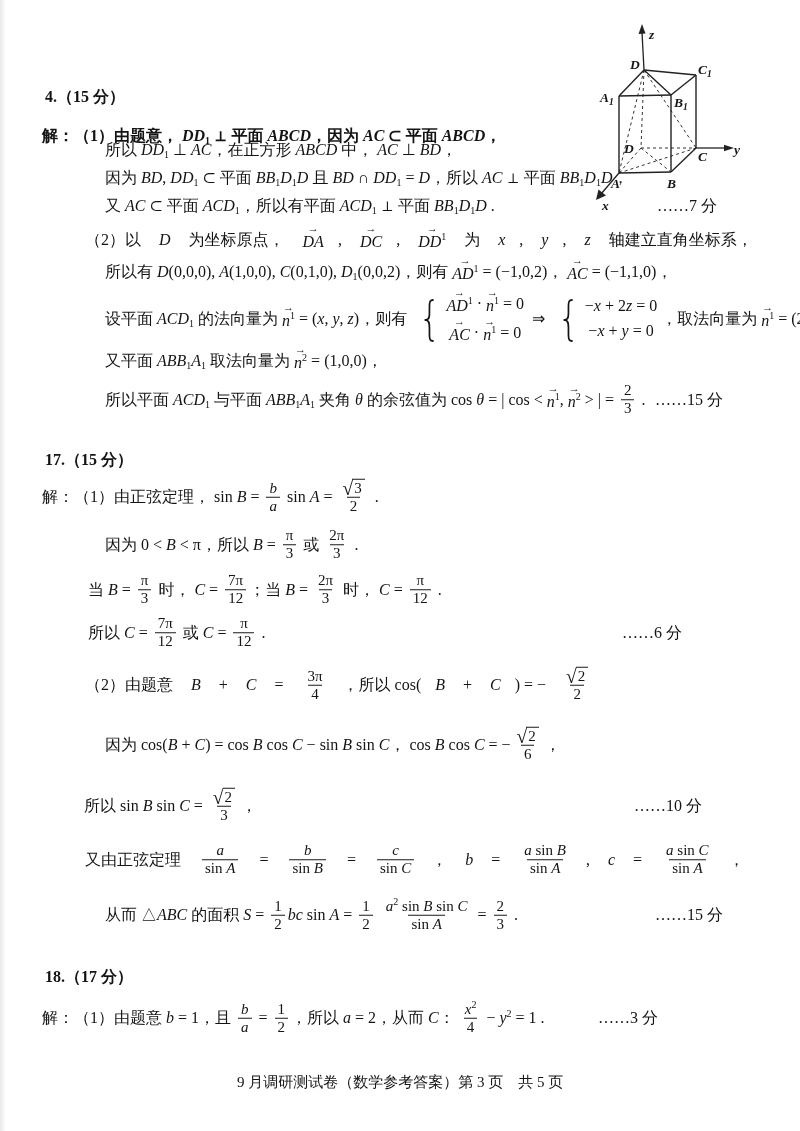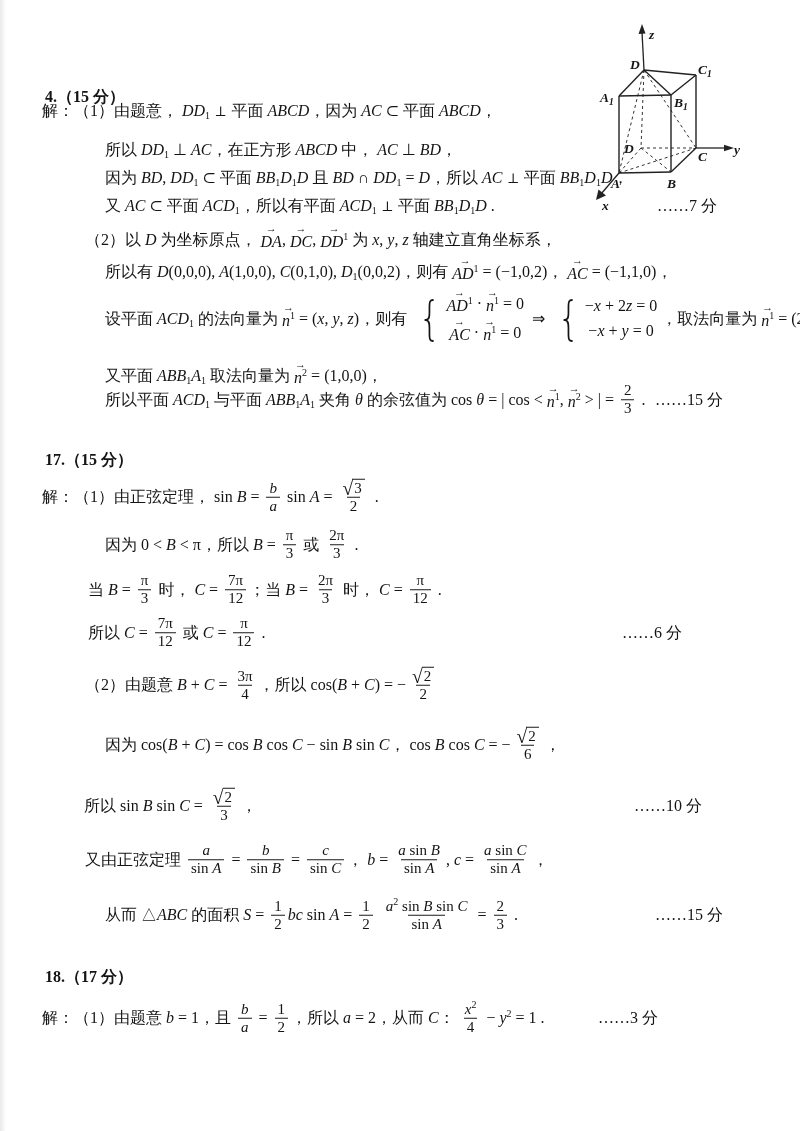--- a/index.html
+++ b/index.html
@@ -4,21 +4,21 @@
 <style>
   html,body{margin:0;padding:0;background:#ffffff;}
   .page{position:relative;width:800px;height:1131px;background:#fff;overflow:hidden;
         font-family:"Liberation Serif",serif;color:#141414;}
   .page::before{content:"";position:absolute;left:0;top:0;bottom:0;width:6px;
         background:linear-gradient(to right,#e9e9e9,#ffffff);pointer-events:none;}
   .line{position:absolute;display:flex;align-items:center;white-space:pre;
         font-size:16px;line-height:1.25;transform:translateY(-50%);}
   .ind-h{left:45px;font-weight:700;}
   .ind-a{left:42px;}
-  .ind-b{left:85px;}
+  .ind-b{left:85px;gap:14px;}
   .ind-c{left:105px;}
   .ind-d{left:88px;}
   .ind-e{left:84px;}
   .t{font-style:normal;white-space:pre;}
   .m{font-style:italic;white-space:pre;}
   sub,sup{font-size:10px;font-style:normal;line-height:1;}
   sub{vertical-align:-3px;}
   sup{vertical-align:6px;}
   .frac{display:inline-flex;flex-direction:column;align-items:center;
         font-size:15px;line-height:1.15;margin:0 3px;vertical-align:middle;}
@@ -101,37 +101,38 @@
       <text x="33" y="168">A</text>
       <text x="89" y="168">B</text>
       <text x="71" y="19">z</text>
       <text x="156" y="134">y</text>
       <text x="24" y="190">x</text>
     </svg>
   </div>
 
   <div>
       <div class="line ind-h" style="top: 97px;"><span class="t">4.（15 分）</span></div>
-      <div class="line ind-a" style="top: 111px;"><span class="t">解：（1）由题意， </span><span class="m">DD<sub>1</sub></span><span class="t"> ⊥ 平面 </span><span class="m">ABCD</span><span class="t">，因为 </span><span class="m">AC</span><span class="t"> ⊂ 平面 </span><span class="m">ABCD</span><span class="t">，</span></div>
+      <div class="line ind-a" style="top: 136px; font-weight: bold;"><span class="t">解：（1）由题意， </span><span class="m">DD<sub>1</sub></span><span class="t"> ⊥ 平面 </span><span class="m">ABCD</span><span class="t">，因为 </span><span class="m">AC</span><span class="t"> ⊂ 平面 </span><span class="m">ABCD</span><span class="t">，</span></div>
       <div class="line ind-c" style="top: 150px;"><span class="t">所以 </span><span class="m">DD<sub>1</sub></span><span class="t"> ⊥ </span><span class="m">AC</span><span class="t">，在正方形 </span><span class="m">ABCD</span><span class="t"> 中， </span><span class="m">AC</span><span class="t"> ⊥ </span><span class="m">BD</span><span class="t">，</span></div>
       <div class="line ind-c" style="top: 178px;"><span class="t">因为 </span><span class="m">BD</span><span class="t">, </span><span class="m">DD<sub>1</sub></span><span class="t"> ⊂ 平面 </span><span class="m">BB<sub>1</sub></span><span class="m">D<sub>1</sub></span><span class="m">D</span><span class="t"> 且 </span><span class="m">BD</span><span class="t"> ∩ </span><span class="m">DD<sub>1</sub></span><span class="t"> = </span><span class="m">D</span><span class="t">，所以 </span><span class="m">AC</span><span class="t"> ⊥ 平面 </span><span class="m">BB<sub>1</sub></span><span class="m">D<sub>1</sub></span><span class="m">D</span><span class="t">，</span></div>
       <div class="line ind-c" style="top: 206px;"><span class="t">又 </span><span class="m">AC</span><span class="t"> ⊂ 平面 </span><span class="m">ACD<sub>1</sub></span><span class="t">，所以有平面 </span><span class="m">ACD<sub>1</sub></span><span class="t"> ⊥ 平面 </span><span class="m">BB<sub>1</sub></span><span class="m">D<sub>1</sub></span><span class="m">D</span><span class="t"> .</span><span class="score" style="left: 552px;">……7 分</span></div>
       <div class="line ind-b" style="top: 240px;"><span class="t">（2）以 </span><span class="m">D</span><span class="t"> 为坐标原点， </span><span class="vec"><span class="arrow">→</span><span class="base">DA</span></span><span class="t">, </span><span class="vec"><span class="arrow">→</span><span class="base">DC</span></span><span class="t">, </span><span class="vec"><span class="arrow">→</span><span class="base">DD</span><sub>1</sub></span><span class="t"> 为 </span><span class="m">x</span><span class="t">, </span><span class="m">y</span><span class="t">, </span><span class="m">z</span><span class="t"> 轴建立直角坐标系，</span></div>
       <div class="line ind-c" style="top: 272px;"><span class="t">所以有 </span><span class="m">D</span><span class="t">(0,0,0), </span><span class="m">A</span><span class="t">(1,0,0), </span><span class="m">C</span><span class="t">(0,1,0), </span><span class="m">D<sub>1</sub></span><span class="t">(0,0,2)，则有 </span><span class="vec"><span class="arrow">→</span><span class="base">AD</span><sub>1</sub></span><span class="t"> = (−1,0,2)， </span><span class="vec"><span class="arrow">→</span><span class="base">AC</span></span><span class="t"> = (−1,1,0)，</span></div>
       <div class="line ind-c" style="top: 318px;"><span class="t">设平面 </span><span class="m">ACD<sub>1</sub></span><span class="t"> 的法向量为 </span><span class="vec"><span class="arrow">→</span><span class="base">n</span><sub>1</sub></span><span class="t"> = (</span><span class="m">x</span><span class="t">, </span><span class="m">y</span><span class="t">, </span><span class="m">z</span><span class="t">)，则有 </span><span class="cases"><span class="brace">{</span><span class="rows"><span class="row"><span class="vec"><span class="arrow">→</span><span class="base">AD</span><sub>1</sub></span><span class="t"> · </span><span class="vec"><span class="arrow">→</span><span class="base">n</span><sub>1</sub></span><span class="t"> = 0</span></span><span class="row"><span class="vec"><span class="arrow">→</span><span class="base">AC</span></span><span class="t"> · </span><span class="vec"><span class="arrow">→</span><span class="base">n</span><sub>1</sub></span><span class="t"> = 0</span></span></span></span><span class="t"> ⇒ </span><span class="cases"><span class="brace">{</span><span class="rows"><span class="row"><span class="t">−</span><span class="m">x</span><span class="t"> + 2</span><span class="m">z</span><span class="t"> = 0</span></span><span class="row"><span class="t">−</span><span class="m">x</span><span class="t"> + </span><span class="m">y</span><span class="t"> = 0</span></span></span></span><span class="t">，取法向量为 </span><span class="vec"><span class="arrow">→</span><span class="base">n</span><sub>1</sub></span><span class="t"> = (2,2,1)，</span></div>
-      <div class="line ind-c" style="top: 376px;"><span class="t">又平面 </span><span class="m">ABB<sub>1</sub></span><span class="m">A<sub>1</sub></span><span class="t"> 取法向量为 </span><span class="vec"><span class="arrow">→</span><span class="base">n</span><sub>2</sub></span><span class="t"> = (1,0,0)，</span></div>
+      <div class="line ind-c" style="top: 361px;"><span class="t">又平面 </span><span class="m">ABB<sub>1</sub></span><span class="m">A<sub>1</sub></span><span class="t"> 取法向量为 </span><span class="vec"><span class="arrow">→</span><span class="base">n</span><sub>2</sub></span><span class="t"> = (1,0,0)，</span></div>
       <div class="line ind-c" style="top: 400px;"><span class="t">所以平面 </span><span class="m">ACD<sub>1</sub></span><span class="t"> 与平面 </span><span class="m">ABB<sub>1</sub></span><span class="m">A<sub>1</sub></span><span class="t"> 夹角 </span><span class="m">θ</span><span class="t"> 的余弦值为 cos </span><span class="m">θ</span><span class="t"> = | cos &lt; </span><span class="vec"><span class="arrow">→</span><span class="base">n</span><sub>1</sub></span><span class="t">, </span><span class="vec"><span class="arrow">→</span><span class="base">n</span><sub>2</sub></span><span class="t"> &gt; | = </span><span class="frac"><span class="num row"><span class="t">2</span></span><span class="den row"><span class="t">3</span></span></span><span class="t"> .</span><span class="score" style="left: 550px;">……15 分</span></div>
       <div class="line ind-h" style="top: 460px;"><span class="t">17.（15 分）</span></div>
       <div class="line ind-a" style="top: 497px;"><span class="t">解：（1）由正弦定理， sin </span><span class="m">B</span><span class="t"> = </span><span class="frac"><span class="num row"><span class="m">b</span></span><span class="den row"><span class="m">a</span></span></span><span class="t"> sin </span><span class="m">A</span><span class="t"> = </span><span class="frac"><span class="num row"><span class="sqrt"><span class="sign">√</span><span class="body row"><span class="t">3</span></span></span></span><span class="den row"><span class="t">2</span></span></span><span class="t"> .</span></div>
       <div class="line ind-c" style="top: 545px;"><span class="t">因为 0 &lt; </span><span class="m">B</span><span class="t"> &lt; π，所以 </span><span class="m">B</span><span class="t"> = </span><span class="frac"><span class="num row"><span class="t">π</span></span><span class="den row"><span class="t">3</span></span></span><span class="t"> 或 </span><span class="frac"><span class="num row"><span class="t">2π</span></span><span class="den row"><span class="t">3</span></span></span><span class="t"> .</span></div>
       <div class="line ind-d" style="top: 590px;"><span class="t">当 </span><span class="m">B</span><span class="t"> = </span><span class="frac"><span class="num row"><span class="t">π</span></span><span class="den row"><span class="t">3</span></span></span><span class="t"> 时， </span><span class="m">C</span><span class="t"> = </span><span class="frac"><span class="num row"><span class="t">7π</span></span><span class="den row"><span class="t">12</span></span></span><span class="t">；当 </span><span class="m">B</span><span class="t"> = </span><span class="frac"><span class="num row"><span class="t">2π</span></span><span class="den row"><span class="t">3</span></span></span><span class="t"> 时， </span><span class="m">C</span><span class="t"> = </span><span class="frac"><span class="num row"><span class="t">π</span></span><span class="den row"><span class="t">12</span></span></span><span class="t"> .</span></div>
       <div class="line ind-d" style="top: 633px;"><span class="t">所以 </span><span class="m">C</span><span class="t"> = </span><span class="frac"><span class="num row"><span class="t">7π</span></span><span class="den row"><span class="t">12</span></span></span><span class="t"> 或 </span><span class="m">C</span><span class="t"> = </span><span class="frac"><span class="num row"><span class="t">π</span></span><span class="den row"><span class="t">12</span></span></span><span class="t"> .</span><span class="score" style="left: 534px;">……6 分</span></div>
       <div class="line ind-b" style="top: 685px;"><span class="t">（2）由题意 </span><span class="m">B</span><span class="t"> + </span><span class="m">C</span><span class="t"> = </span><span class="frac"><span class="num row"><span class="t">3π</span></span><span class="den row"><span class="t">4</span></span></span><span class="t">，所以 cos(</span><span class="m">B</span><span class="t"> + </span><span class="m">C</span><span class="t">) = −</span><span class="frac"><span class="num row"><span class="sqrt"><span class="sign">√</span><span class="body row"><span class="t">2</span></span></span></span><span class="den row"><span class="t">2</span></span></span></div>
       <div class="line ind-c" style="top: 745px;"><span class="t">因为 cos(</span><span class="m">B</span><span class="t"> + </span><span class="m">C</span><span class="t">) = cos </span><span class="m">B</span><span class="t"> cos </span><span class="m">C</span><span class="t"> − sin </span><span class="m">B</span><span class="t"> sin </span><span class="m">C</span><span class="t">， cos </span><span class="m">B</span><span class="t"> cos </span><span class="m">C</span><span class="t"> = −</span><span class="frac"><span class="num row"><span class="sqrt"><span class="sign">√</span><span class="body row"><span class="t">2</span></span></span></span><span class="den row"><span class="t">6</span></span></span><span class="t">，</span></div>
       <div class="line ind-e" style="top: 806px;"><span class="t">所以 sin </span><span class="m">B</span><span class="t"> sin </span><span class="m">C</span><span class="t"> = </span><span class="frac"><span class="num row"><span class="sqrt"><span class="sign">√</span><span class="body row"><span class="t">2</span></span></span></span><span class="den row"><span class="t">3</span></span></span><span class="t">，</span><span class="score" style="left: 550px;">……10 分</span></div>
       <div class="line ind-b" style="top: 860px;"><span class="t">又由正弦定理 </span><span class="frac"><span class="num row"><span class="m">a</span></span><span class="den row"><span class="t">sin </span><span class="m">A</span></span></span><span class="t"> = </span><span class="frac"><span class="num row"><span class="m">b</span></span><span class="den row"><span class="t">sin </span><span class="m">B</span></span></span><span class="t"> = </span><span class="frac"><span class="num row"><span class="m">c</span></span><span class="den row"><span class="t">sin </span><span class="m">C</span></span></span><span class="t">， </span><span class="m">b</span><span class="t"> = </span><span class="frac"><span class="num row"><span class="m">a</span><span class="t"> sin </span><span class="m">B</span></span><span class="den row"><span class="t">sin </span><span class="m">A</span></span></span><span class="t">, </span><span class="m">c</span><span class="t"> = </span><span class="frac"><span class="num row"><span class="m">a</span><span class="t"> sin </span><span class="m">C</span></span><span class="den row"><span class="t">sin </span><span class="m">A</span></span></span><span class="t">，</span></div>
       <div class="line ind-c" style="top: 915px;"><span class="t">从而 △</span><span class="m">ABC</span><span class="t"> 的面积 </span><span class="m">S</span><span class="t"> = </span><span class="frac"><span class="num row"><span class="t">1</span></span><span class="den row"><span class="t">2</span></span></span><span class="m">bc</span><span class="t"> sin </span><span class="m">A</span><span class="t"> = </span><span class="frac"><span class="num row"><span class="t">1</span></span><span class="den row"><span class="t">2</span></span></span><span class="t"> </span><span class="frac"><span class="num row"><span class="m">a<sup>2</sup></span><span class="t"> sin </span><span class="m">B</span><span class="t"> sin </span><span class="m">C</span></span><span class="den row"><span class="t">sin </span><span class="m">A</span></span></span><span class="t"> = </span><span class="frac"><span class="num row"><span class="t">2</span></span><span class="den row"><span class="t">3</span></span></span><span class="t"> .</span><span class="score" style="left: 550px;">……15 分</span></div>
       <div class="line ind-h" style="top: 977px;"><span class="t">18.（17 分）</span></div>
       <div class="line ind-a" style="top: 1018px;"><span class="t">解：（1）由题意 </span><span class="m">b</span><span class="t"> = 1，且 </span><span class="frac"><span class="num row"><span class="m">b</span></span><span class="den row"><span class="m">a</span></span></span><span class="t"> = </span><span class="frac"><span class="num row"><span class="t">1</span></span><span class="den row"><span class="t">2</span></span></span><span class="t">，所以 </span><span class="m">a</span><span class="t"> = 2，从而 </span><span class="m">C</span><span class="t">： </span><span class="frac"><span class="num row"><span class="m">x<sup>2</sup></span></span><span class="den row"><span class="t">4</span></span></span><span class="t"> − </span><span class="m">y<sup>2</sup></span><span class="t"> = 1 .</span><span class="score" style="left: 556px;">……3 分</span></div>
     </div>
 
+  <div class="footer" style="top:1082px">9 月调研测试卷（数学参考答案）第 3 页　共 5 页</div>
 
 </div>
 
 </body></html>

